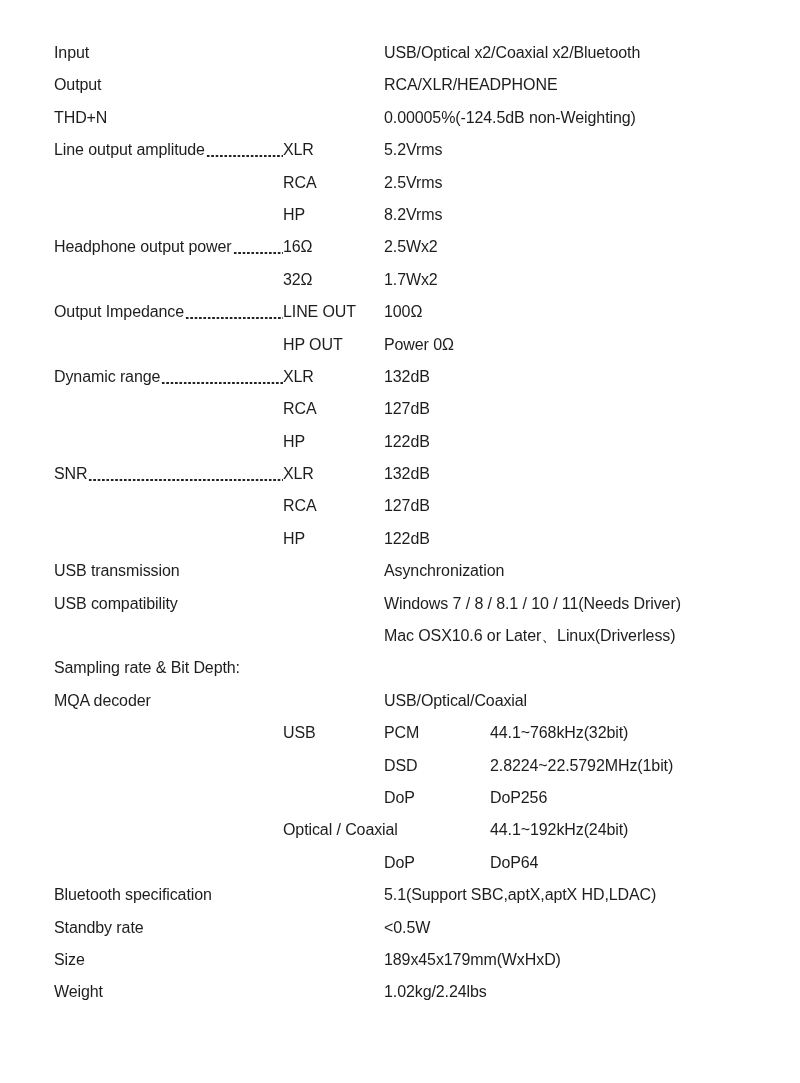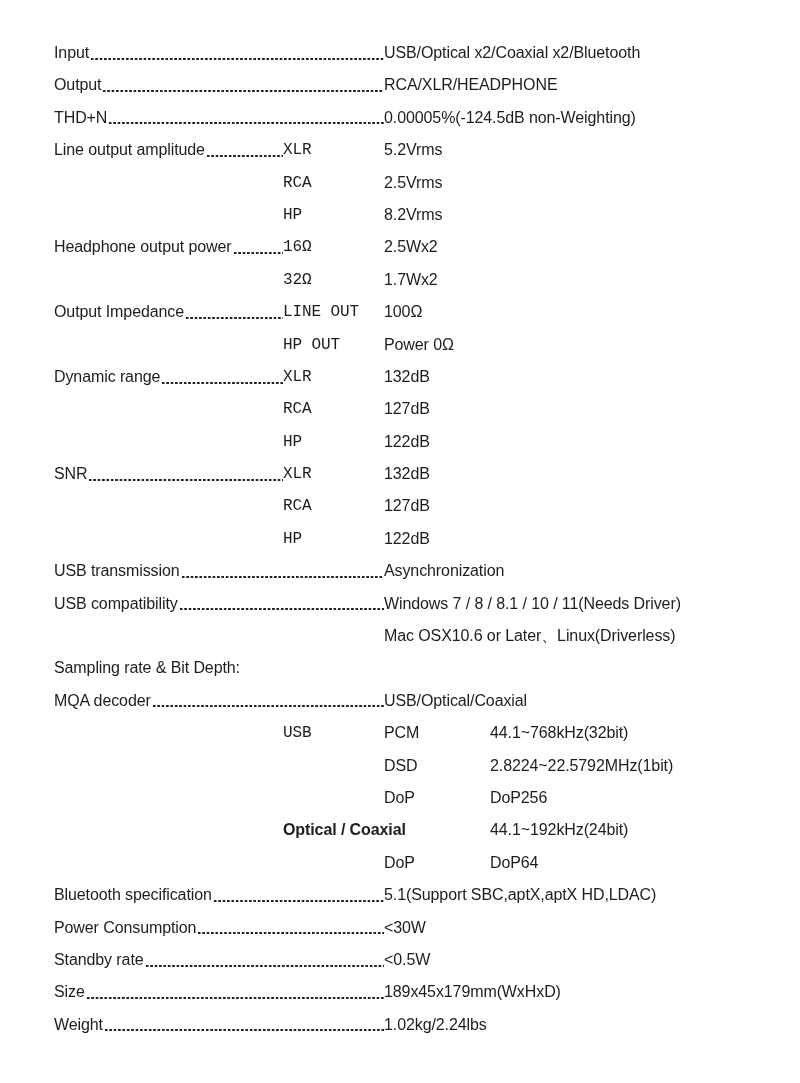--- a/index.html
+++ b/index.html
@@ -26,36 +26,36 @@
     height: 32.4px;
     line-height: 32.4px;
     white-space: nowrap;
   }
   
   .lab {
     display: flex;
     flex: 0 0 auto;
     overflow: hidden;
   }
-  .wA { width: 330px; }   
+  .wA { width: 330px; align-items: flex-end; }   
   .wB { width: 229px; }   
   .t { flex: 0 0 auto; }
   .dots {
     flex: 1 1 auto;
     margin-left: 1px;
     margin-right: 0.5px;
     background-image: radial-gradient(circle, #222222 1.1px, rgba(0,0,0,0) 1.4px);
     background-size: 4.4px 4.4px;
     background-repeat: repeat-x;
     background-position: 0 19.6px;
   }
   .sp { flex: 0 0 auto; }  
-  .c1  { flex: 0 0 auto; width: 101px; font-family: Liberation Mono, monospace; }  
+  .c1  { flex: 0 0 auto; width: 101px; }  
   .c2s { flex: 0 0 auto; width: 106px; }  
-  .c12 { flex: 0 0 auto; width: 207px; font-weight: bold; }  
+  .c12 { flex: 0 0 auto; width: 207px; }  
   .val { flex: 0 1 auto; }
 </style>
 </head>
 <body>
 
 <main class="sheet">
 
   <div class="row">
     <span class="lab wA">
         <span class="t">Input</span>
@@ -241,27 +241,20 @@
   </div>
 
   <div class="row">
     <span class="lab wA">
         <span class="t">Bluetooth specification</span>
         <span class="dots"></span>
       </span>
     <span class="val">5.1(Support SBC,aptX,aptX HD,LDAC)</span>
   </div>
 
-  <div class="row">
-    <span class="lab wA">
-        <span class="t">Power Consumption</span>
-        <span class="dots"></span>
-      </span>
-    <span class="val">&lt;30W</span>
-  </div>
 
   <div class="row">
     <span class="lab wA">
         <span class="t">Standby rate</span>
         <span class="dots"></span>
       </span>
     <span class="val">&lt;0.5W</span>
   </div>
 
   <div class="row">

